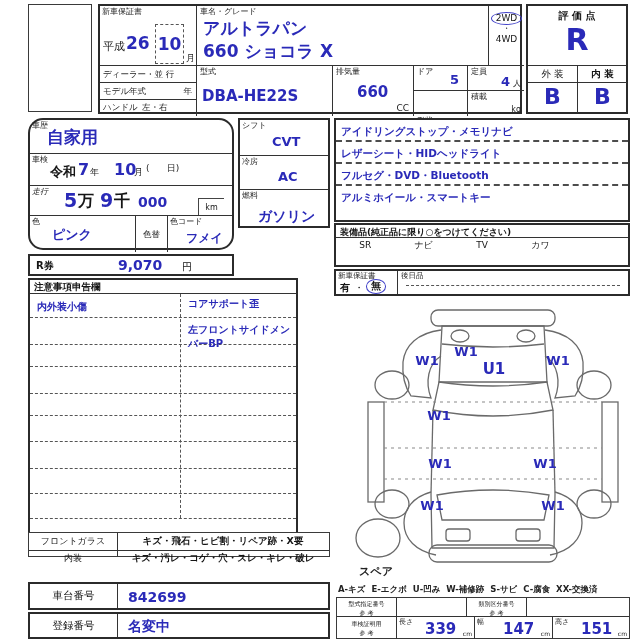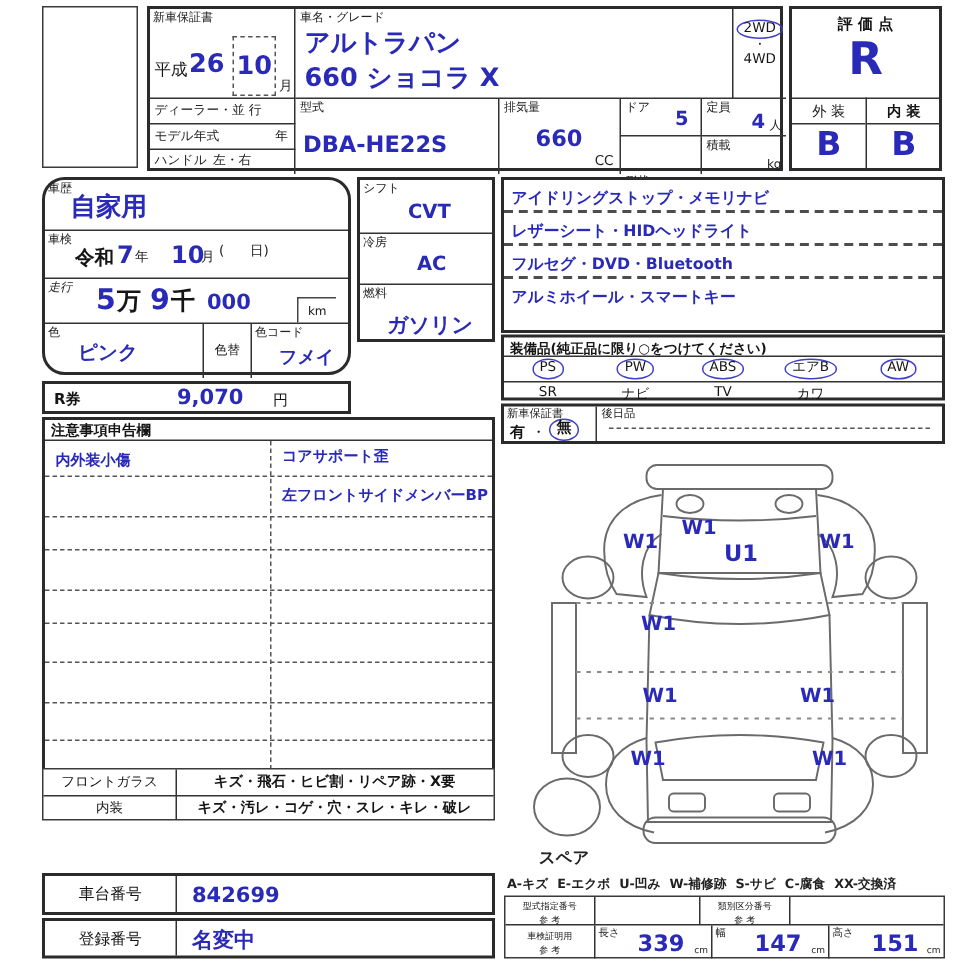--- a/index.html
+++ b/index.html
@@ -157,37 +157,20 @@
 
   <div class="c b2" style="left:334px;top:118px;width:296px;height:104px;">
     <div class="bl dashrow" style="height:22px;font-size:10.5px;padding:5px 0 0 5px;box-sizing:border-box;">アイドリングストップ・メモリナビ</div>
     <div class="bl dashrow" style="height:22px;font-size:10.5px;padding:5px 0 0 5px;box-sizing:border-box;">レザーシート・HIDヘッドライト</div>
     <div class="bl dashrow" style="height:22px;font-size:10.5px;padding:5px 0 0 5px;box-sizing:border-box;">フルセグ・DVD・Bluetooth</div>
     <div class="bl" style="height:21px;font-size:10.5px;padding:5px 0 0 5px;box-sizing:border-box;">アルミホイール・スマートキー</div>
   </div>
 
   <div class="c b2" style="left:334px;top:223px;width:296px;height:44px;">
     <div style="height:13px;border-bottom:1px solid #333;font-size:9px;font-weight:bold;padding:1px 0 0 4px;box-sizing:border-box;">装備品(純正品に限り○をつけてください)</div>
-    <div style="display:flex;height:16px;border-bottom:1px solid #333;align-items:center;">
-      <span class="ctr" style="flex:1;">
-          <span class="circ" style="font-size:9px;"><span>PS</span></span>
-        </span>
-      <span class="ctr" style="flex:1;">
-          <span class="circ" style="font-size:9px;"><span>PW</span></span>
-        </span>
-      <span class="ctr" style="flex:1;">
-          <span class="circ" style="font-size:9px;"><span>ABS</span></span>
-        </span>
-      <span class="ctr" style="flex:1;">
-          <span class="circ" style="font-size:9px;"><span>エアB</span></span>
-        </span>
-      <span class="ctr" style="flex:1;">
-          <span class="circ" style="font-size:9px;"><span>AW</span></span>
-        </span>
-    </div>
     <div style="display:flex;height:14px;align-items:center;font-size:9px;">
       <span class="ctr" style="flex:1;">SR</span>
       <span class="ctr" style="flex:1;">ナビ</span>
       <span class="ctr" style="flex:1;">TV</span>
       <span class="ctr" style="flex:1;">カワ</span>
       <span class="ctr" style="flex:1;"></span>
     </div>
   </div>
 
   <div class="c b2" style="left:334px;top:269px;width:296px;height:27px;">
@@ -196,41 +179,41 @@
       <span class="c" style="left:4px;top:10px;font-size:10px;font-weight:bold;">有</span>
       <span class="c" style="left:18px;top:10px;font-size:10px;">・</span>
       <span class="c circ" style="left:30px;top:8px;font-size:10px;font-weight:bold;"><span>無</span></span>
     </div>
     <div class="c" style="left:62px;top:0;right:0;height:100%;">
       <span class="c lb" style="left:3px;top:1px;font-size:7.5px;">後日品</span>
       <span class="c" style="left:8px;right:8px;top:14px;border-bottom:1.6px dashed #555;"></span>
     </div>
   </div>
 
-  <div class="c b2" style="left:28px;top:278px;width:302px;height:262px;">
+  <div class="c b2" style="left:28px;top:278px;width:270px;height:262px;">
     <div style="height:14px;border-bottom:1.5px solid #333;font-size:9.5px;font-weight:bold;padding:1px 0 0 4px;box-sizing:border-box;">注意事項申告欄</div>
 
     <div class="c" style="left:150px;top:14px;height:224px;border-left:1.6px dashed #555;"></div>
 
     <div class="c" style="left:0;top:37px;width:100%;border-top:1.8px dashed #555;"></div>
     <div class="c" style="left:0;top:64px;width:100%;border-top:1.8px dashed #555;"></div>
     <div class="c" style="left:0;top:86px;width:100%;border-top:1.8px dashed #555;"></div>
     <div class="c" style="left:0;top:113px;width:100%;border-top:1.8px dashed #555;"></div>
     <div class="c" style="left:0;top:135px;width:100%;border-top:1.8px dashed #555;"></div>
     <div class="c" style="left:0;top:161px;width:100%;border-top:1.8px dashed #555;"></div>
     <div class="c" style="left:0;top:188px;width:100%;border-top:1.8px dashed #555;"></div>
     <div class="c" style="left:0;top:213px;width:100%;border-top:1.8px dashed #555;"></div>
     <div class="c" style="left:0;top:238px;width:100%;border-top:1.8px dashed #555;"></div>
 
     <span class="c bl" style="left:7px;top:20px;font-size:10px;">内外装小傷</span>
     <span class="c bl" style="left:158px;top:17px;font-size:10px;">コアサポート歪</span>
     <span class="c bl" style="left:158px;top:43px;font-size:10px;">左フロントサイドメンバーBP</span>
   </div>
 
-  <div class="c b1" style="left:28px;top:512px;width:302px;height:35px;">
+  <div class="c b1" style="left:28px;top:532px;width:302px;height:25px;">
     <div class="c" style="left:88px;top:0;height:100%;border-left:1px solid #333;"></div>
     <div class="c" style="left:0;top:17px;width:100%;border-top:1px solid #333;"></div>
     <span class="c ctr" style="left:0;top:0;width:88px;height:17px;font-size:9px;">フロントガラス</span>
     <span class="c ctr" style="left:88px;top:0;right:0;height:17px;font-size:9.5px;font-weight:bold;">キズ・飛石・ヒビ割・リペア跡・X要</span>
     <span class="c ctr" style="left:0;top:17px;width:88px;height:17px;font-size:9px;">内装</span>
     <span class="c ctr" style="left:88px;top:17px;right:0;height:17px;font-size:9.5px;font-weight:bold;">キズ・汚レ・コゲ・穴・スレ・キレ・破レ</span>
   </div>
 
   <div class="c b2" style="left:28px;top:582px;width:302px;height:28px;">
     <span class="c ctr" style="left:0;top:0;width:88px;height:100%;border-right:1.5px solid #333;font-size:10.5px;">車台番号</span>

